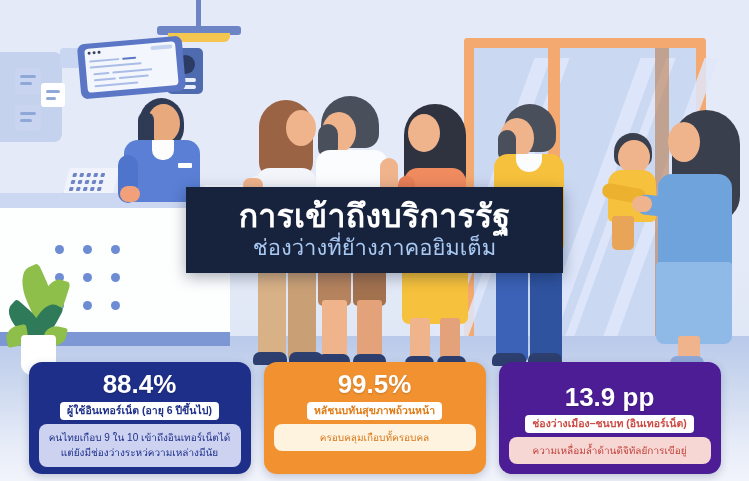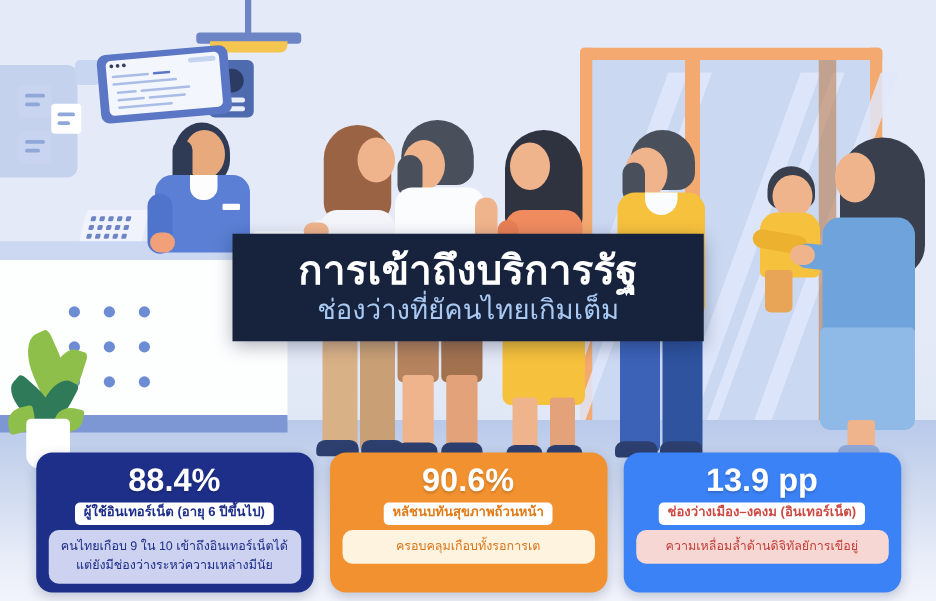--- a/index.html
+++ b/index.html
@@ -120,21 +120,21 @@
   .card .desc div{white-space:nowrap;}
 
   .card.c-blue{background:#1e2f89;}
   .card.c-blue .chip{background:#ffffff;color:#1e2f89;}
   .card.c-blue .desc{background:#ccd2f0;color:#1e2f89;}
 
   .card.c-orange{background:#f2912f;}
   .card.c-orange .chip{background:#ffffff;color:#e07b16;}
   .card.c-orange .desc{background:#fdf3de;color:#d9761a;}
 
-  .card.c-red{background:#3b82f6;}
+  .card.c-red{background:#4c1d95;justify-content:flex-end;}
   .card.c-red .chip{background:#ffffff;color:#cc4a43;}
   .card.c-red .desc{background:#f7d7d4;color:#c2413a;}
 </style>
 </head>
 <body>
 
 <div id="poster">
 
   <div class="scene">
     <div class="wall"></div>
@@ -321,44 +321,44 @@
       <div class="body" style="left:636px;top:196px;width:44px;height:20px;background:#6fa3db;border-radius:10px;transform:rotate(6deg);"></div>
       <div class="body" style="left:632px;top:196px;width:20px;height:16px;background:#f0b48c;border-radius:8px;"></div>
       <div class="leg" style="left:656px;top:262px;width:76px;height:82px;background:#8fb9e6;border-radius:4px 4px 8px 8px;"></div>
       <div class="leg" style="left:678px;top:336px;width:22px;height:28px;background:#f0b48c;"></div>
       <div class="shoe" style="left:670px;top:356px;width:34px;height:12px;background:#8fa8d8;"></div>
     </div>
   </div>
 
   <div class="banner">
     <div class="t1">การเข้าถึงบริการรัฐ</div>
-    <div class="t2">ช่องว่างที่ยัคนไทยเกิมเต็ม</div>
+    <div class="t2">ช่องว่างที่ยัางภาคอยิมเต็ม</div>
   </div>
 
   <div class="cards">
 
     <div class="card c-blue">
       <div class="big">88.4%</div>
       <div class="chip">ผู้ใช้อินเทอร์เน็ต (อายุ 6 ปีขึ้นไป)</div>
       <div class="desc">
         <div>คนไทยเกือบ 9 ใน 10 เข้าถึงอินเทอร์เน็ตได้</div>
         <div>แต่ยังมีช่องว่างระหว่ความเหล่างมีนัย</div>
       </div>
     </div>
 
     <div class="card c-orange">
-      <div class="big">90.6%</div>
+      <div class="big">99.5%</div>
       <div class="chip">หลัชนบทันสุขภาพถ้วนหน้า</div>
       <div class="desc">
-        <div>ครอบคลุมเกือบทั้งรอการเต</div>
+        <div>ครอบคลุมเกือบทั้ครอบคล</div>
       </div>
     </div>
 
     <div class="card c-red">
       <div class="big">13.9 pp</div>
-      <div class="chip">ช่องว่างเมือง–งคงม (อินเทอร์เน็ต)</div>
+      <div class="chip">ช่องว่างเมือง–ชนบท (อินเทอร์เน็ต)</div>
       <div class="desc">
         <div>ความเหลื่อมล้ำด้านดิจิทัลยัการเขีอยู่</div>
       </div>
     </div>
 
   </div>
 </div>
 
 </body></html>

